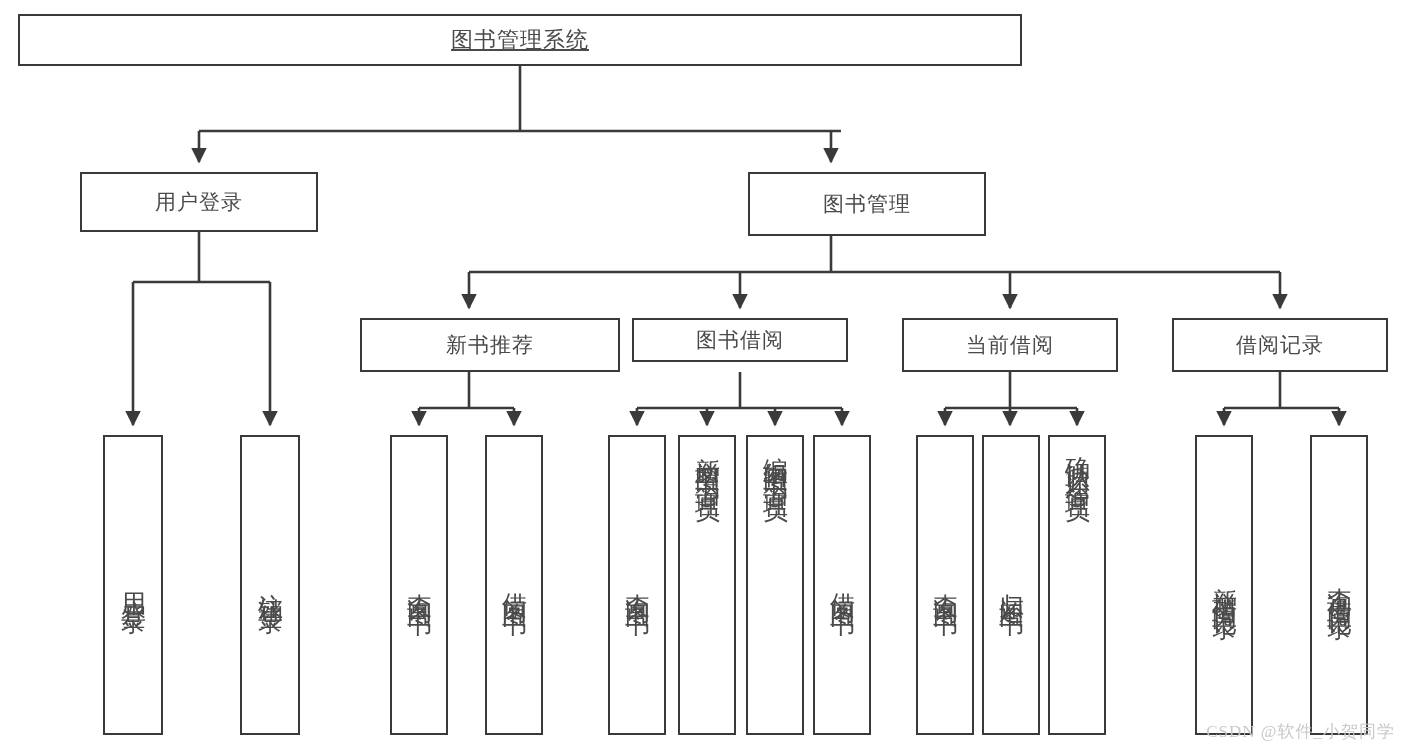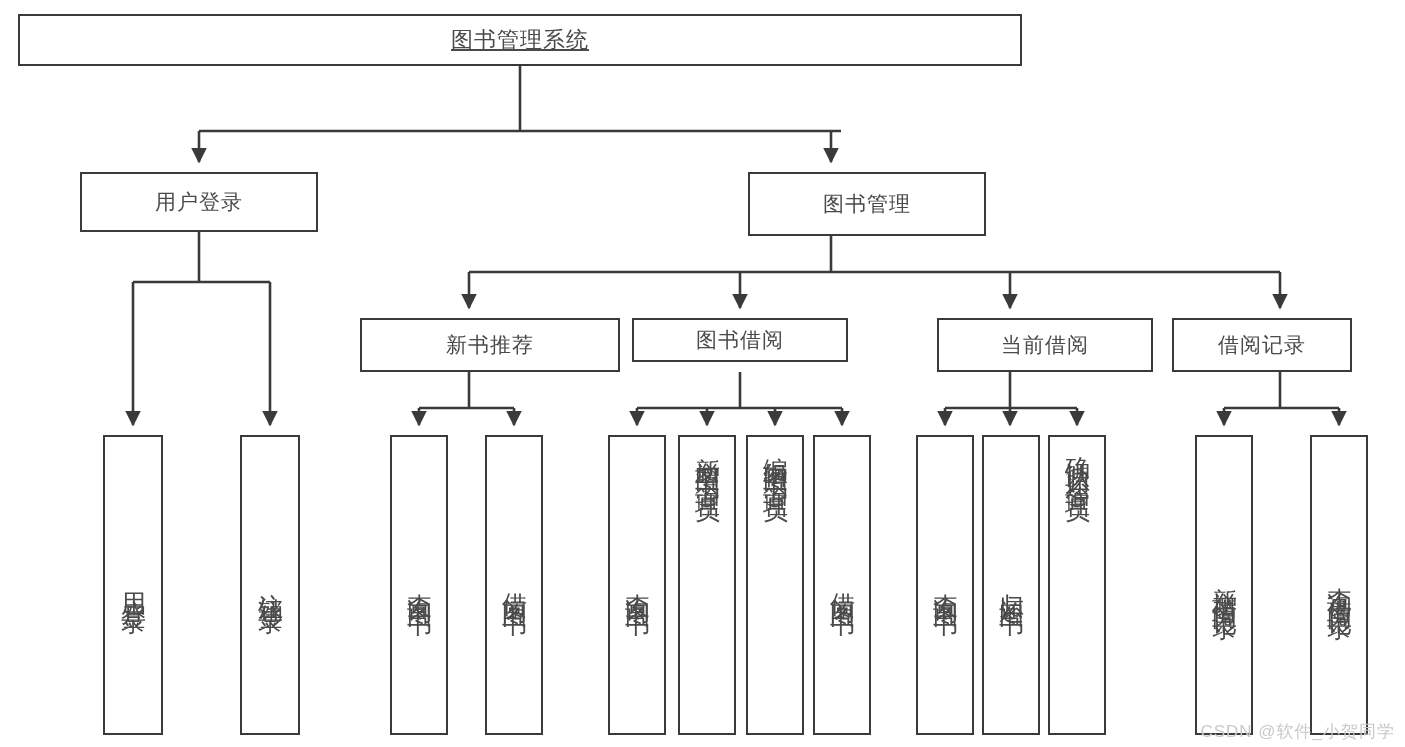--- a/index.html
+++ b/index.html
@@ -58,21 +58,21 @@
 
   .watermark{
     position:absolute;
     right:10px;
     bottom:4px;
     font-size:17px;
     color:#c9c9c9;
     letter-spacing:1px;
     z-index:3;
     white-space:nowrap;
-    font-family:Liberation Sans, sans-serif;
+    font-family:Liberation Serif, serif;
   }
 </style>
 </head>
 <body>
 
 <div id="canvas">
 
   <svg class="lines" viewBox="0 0 1405 747">
     <defs>
       <marker id="arrow" viewBox="0 0 10 10" refX="9" refY="5" markerWidth="6" markerHeight="6" orient="auto-start-reverse">
@@ -133,24 +133,24 @@
   <div class="node h" style="left:712px;top:172px;width:238px;height:64px;margin-left:36px;">
     <span class="lbl">图书管理</span>
   </div>
 
   <div class="node h" style="left:360px;top:318px;width:260px;height:54px;">
     <span class="lbl">新书推荐</span>
   </div>
   <div class="node h" style="left:632px;top:318px;width:216px;height:44px;">
     <span class="lbl">图书借阅</span>
   </div>
-  <div class="node h" style="left:902px;top:318px;width:216px;height:54px;margin-left:35px;">
+  <div class="node h" style="left:902px;top:318px;width:216px;height:54px;">
     <span class="lbl">当前借阅</span>
   </div>
-  <div class="node h" style="left:1172px;top:318px;width:180px;height:54px;">
+  <div class="node h" style="left:1172px;top:318px;width:216px;height:54px;">
     <span class="lbl">借阅记录</span>
   </div>
 
   <div class="node v mid" style="left:103px;top:435px;width:60px;height:300px;">
     <span class="lbl">用户登录</span>
   </div>
   <div class="node v mid" style="left:240px;top:435px;width:60px;height:300px;">
     <span class="lbl">注销登录</span>
   </div>
 

